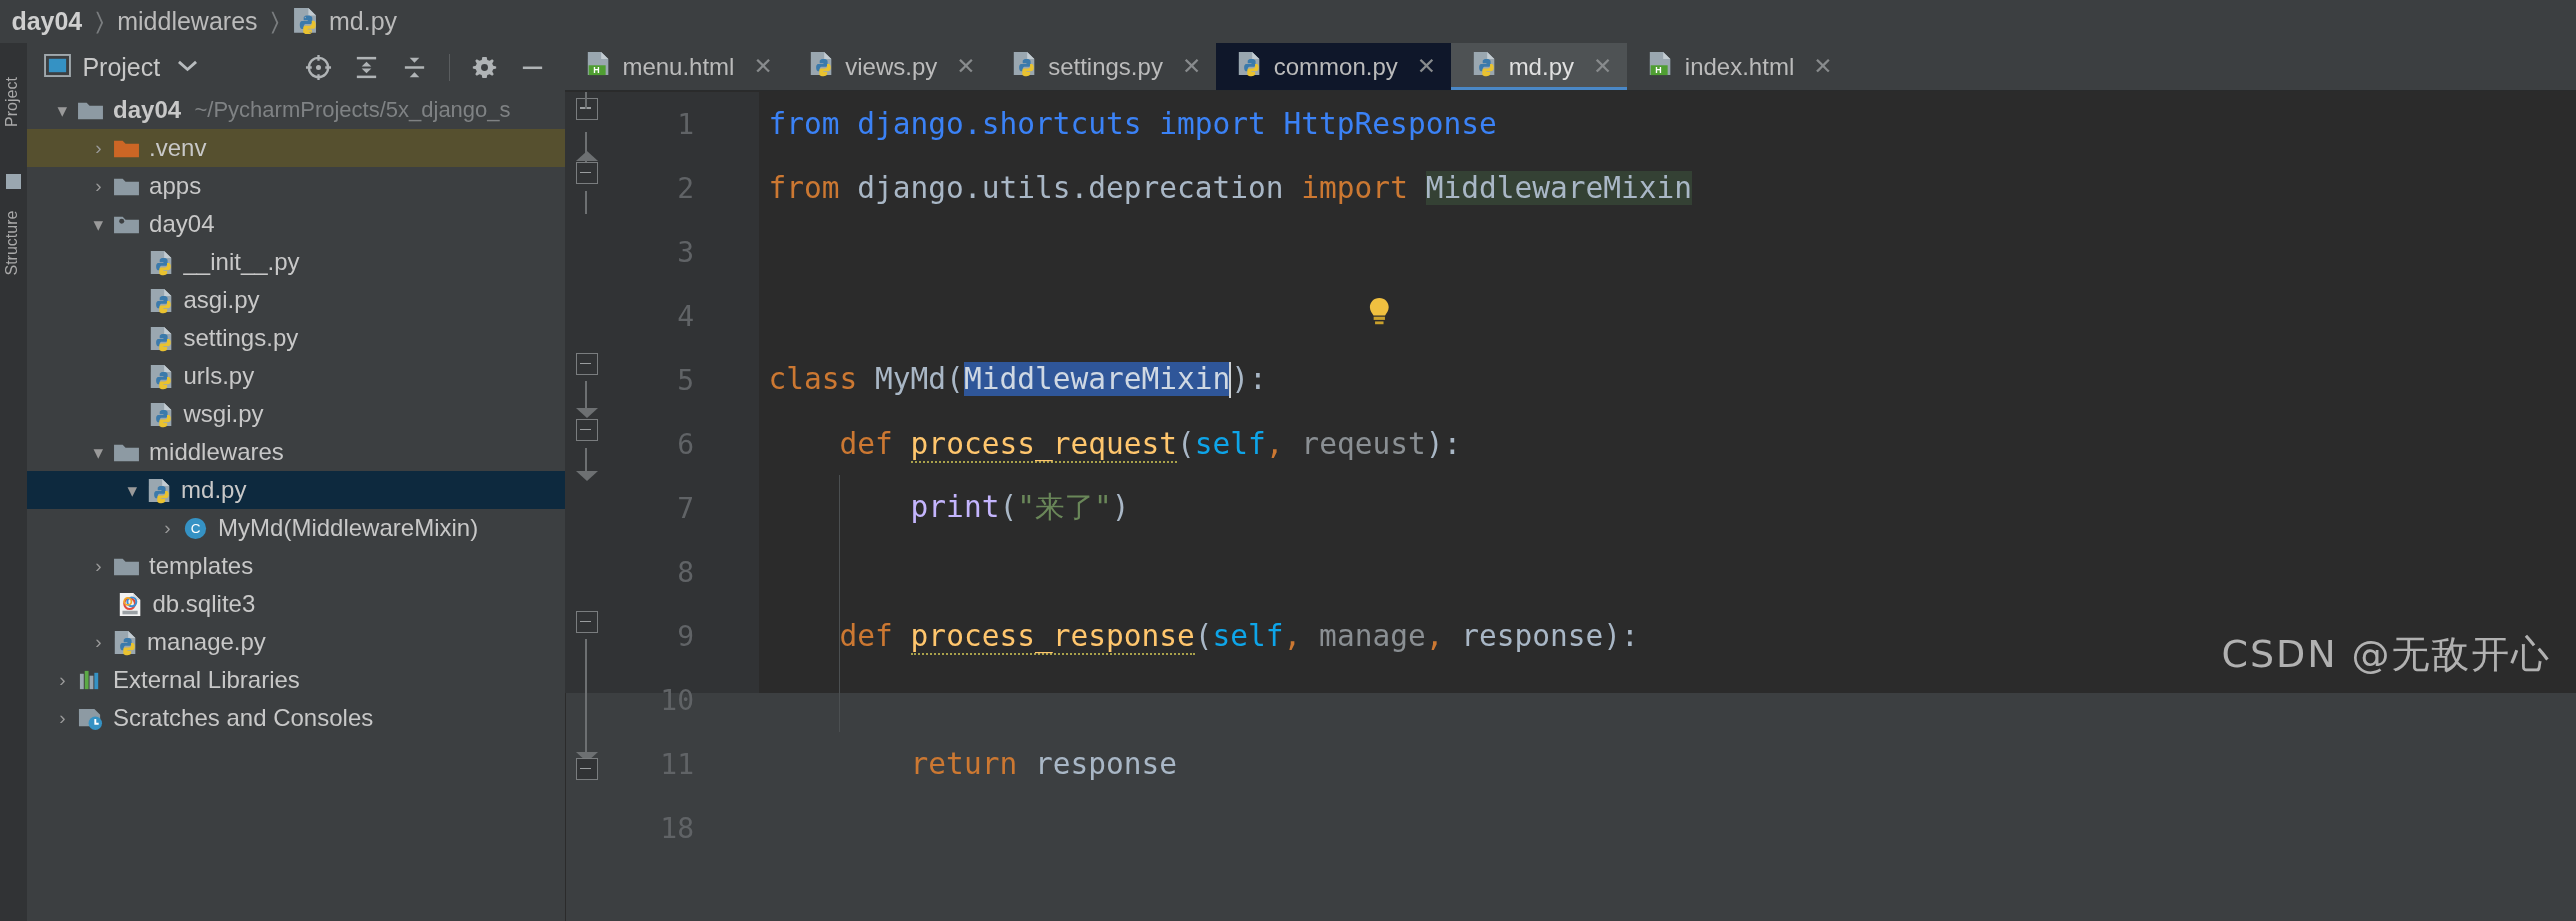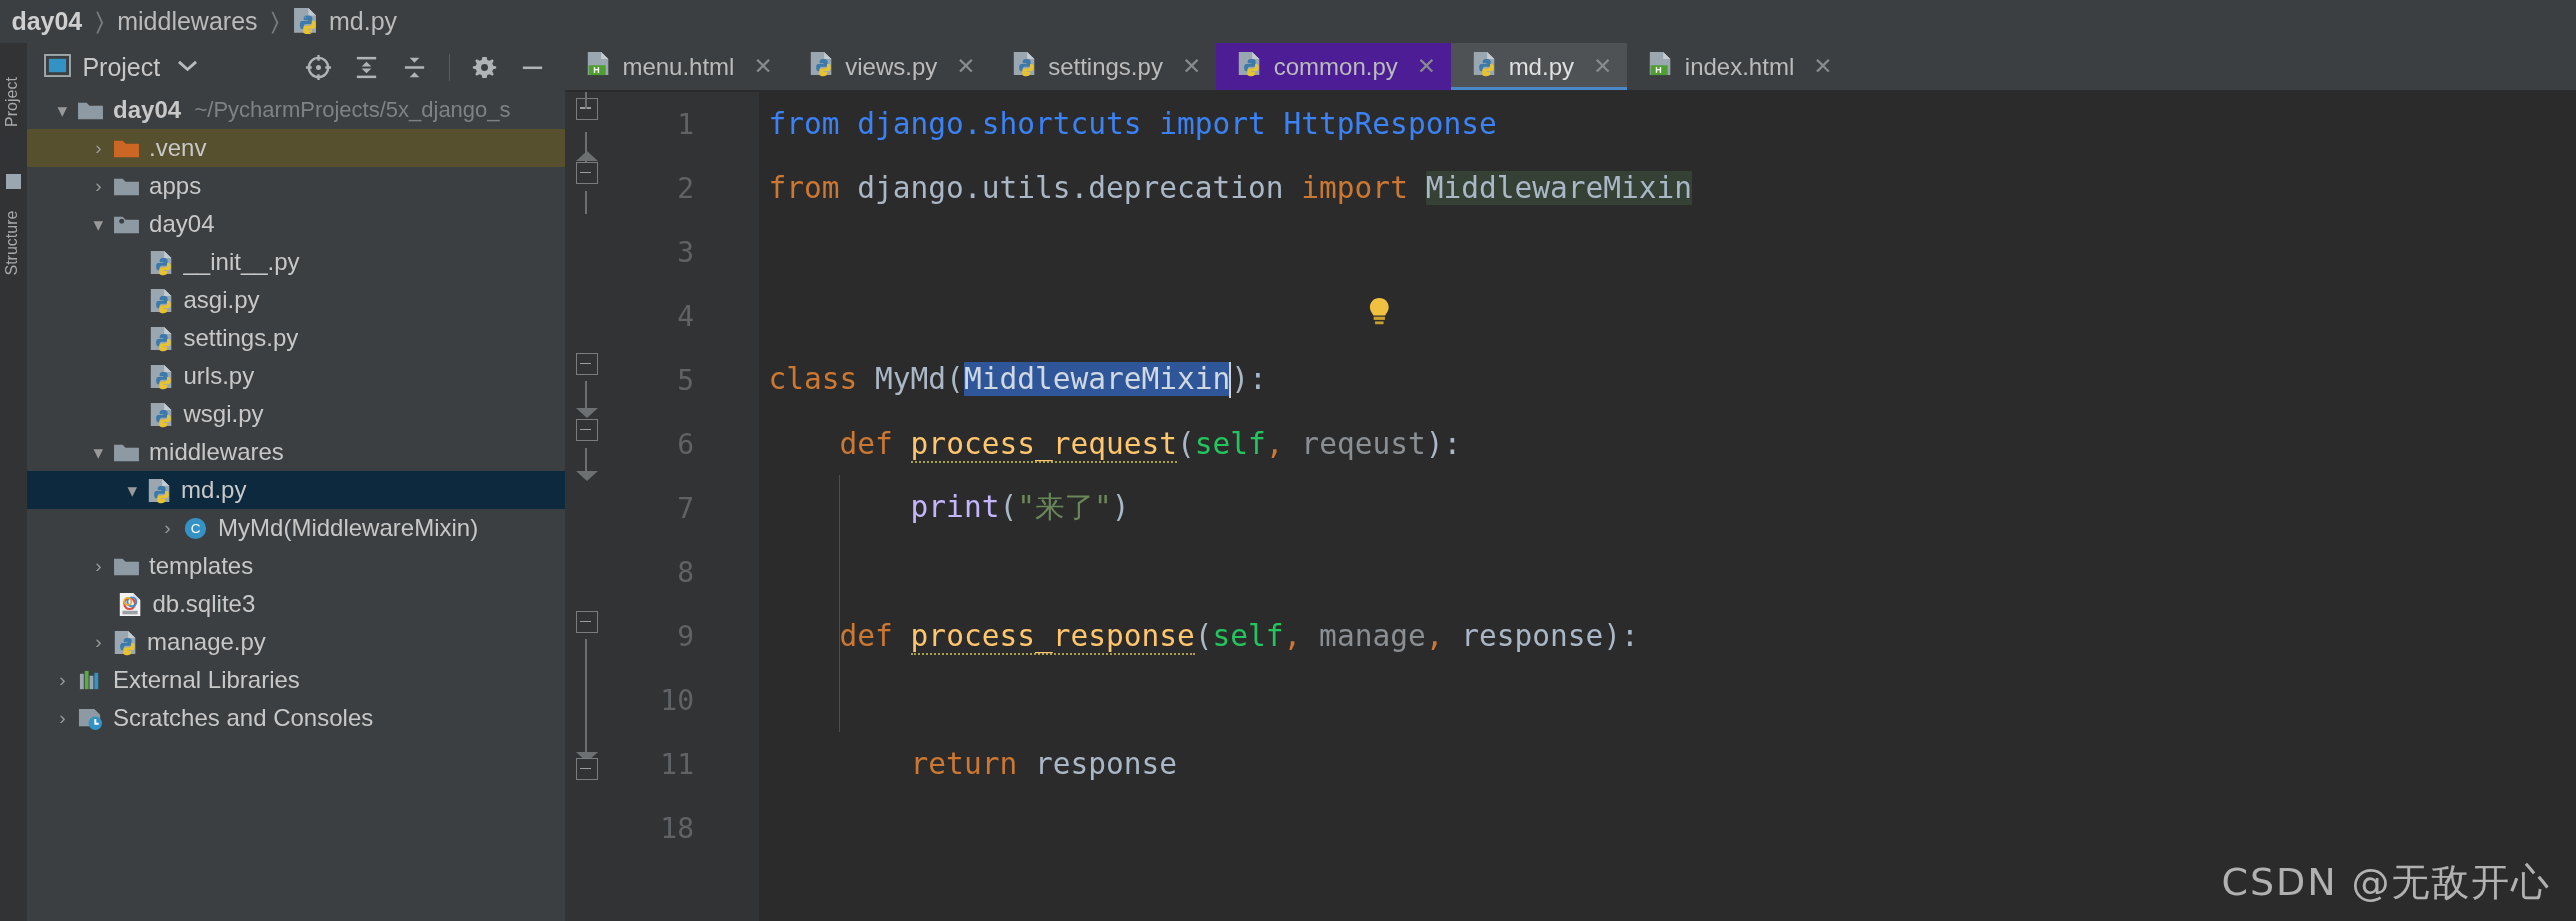--- a/index.html
+++ b/index.html
@@ -2,21 +2,21 @@
 <html style="font-size:15.2px"><head>
 <meta charset="utf-8">
 <style>
   * { box-sizing: border-box; margin: 0; padding: 0; }
   html, body {
     width: 2576px; height: 921px;
     background: #3c3f41;
     font-family: "Liberation Sans", sans-serif;
     overflow: hidden;
   }
-  .app { position: relative; width: 2576px; height: 921px; background: #3c3f41; }
+  .app { position: relative; width: 2576px; height: 693px; background: #3c3f41; }
 
   
   .crumbbar {
     position: absolute; left: 0; top: 0; width: 2576px; height: 43px;
     background: #3c3f41; display: flex; align-items: center; padding-left: 11.4px;
   }
   .crumb { font-size: 25px; color: #bbbbbb; white-space: nowrap; }
   .crumb.bold { font-weight: bold; color: #cfcfcf; }
   .crumb-sep { font-size: 25px; color: #7a7d7f; margin: 0 13.3px; }
   .crumb-ico { margin-right: 9.5px; display: inline-block; vertical-align: middle; }
@@ -76,21 +76,21 @@
   }
   .tabbar {
     height: 48px; background: #3c3f41; display: flex; align-items: stretch;
     border-bottom: 1px solid #292b2c;
   }
   .tab {
     display: flex; align-items: center; gap: 11.4px;
     padding: 0 15.2px 0 21px; font-size: 24px; color: #bbbbbb;
     position: relative; white-space: nowrap; cursor: pointer;
   }
-  .tab.prev { background: #4c1d95; }
+  .tab.prev { background: #0f172a; }
   .tab.active { background: #4e5254; color: #e0e0e0; }
   .tab.active::after {
     content: ""; position: absolute; left: 0; right: 0; bottom: 0;
     height: 2.9px; background: #4a88c7;
   }
   .tab .x { color: #888b8d; font-size: 23px; margin-left: 7.6px; }
 
   
   .codearea { position: absolute; top: 49px; left: 0; right: 0; bottom: 0; background: #2b2b2b; }
   .gutter-bg {
@@ -110,21 +110,21 @@
   }
   .foldcol { width: 44px; flex: 0 0 44px; position: relative; height: 64px; }
   .code {
     font-family: "DejaVu Sans Mono", monospace;
     font-size: 29.5px; color: #a9b7c6; white-space: pre;
     padding-left: 9.5px; letter-spacing: 0px;
   }
   .k  { color: #cc7832; }
   .dim{ color: #3b82f6; }          
   .fnw{ color: #ffc66d; border-bottom: 2.9px dotted #a9a14b; }
-  .slf{ color: #22c55e; }
+  .slf{ color: #0ea5e9; }
   .par{ color: #a9b7c6; margin-top: 28px; }
   .prm{ color: #8a8f93; }
   .str{ color: #6a8759; }
   .bi { color: #c4b5fd; }          
   .hl-green { background: #344134; }
   .hl-sel   { background: #2f5699; color: #cfd8e3; }
   .caretbar { display: inline-block; width: 1.9px; height: 36px; background: #cfd2d4; vertical-align: middle; margin-left: -1px; }
 
   
   .iguide {

